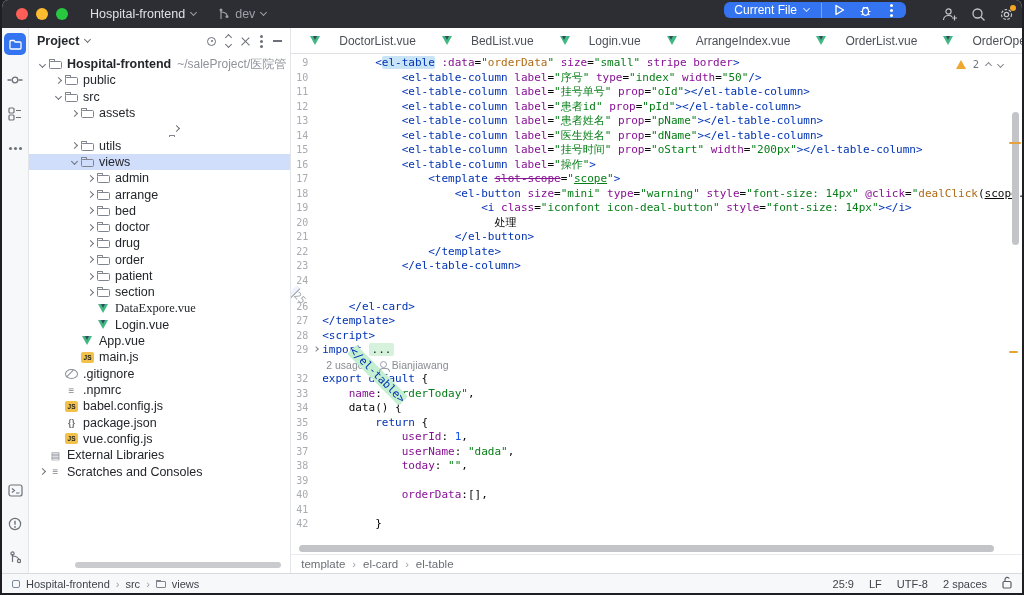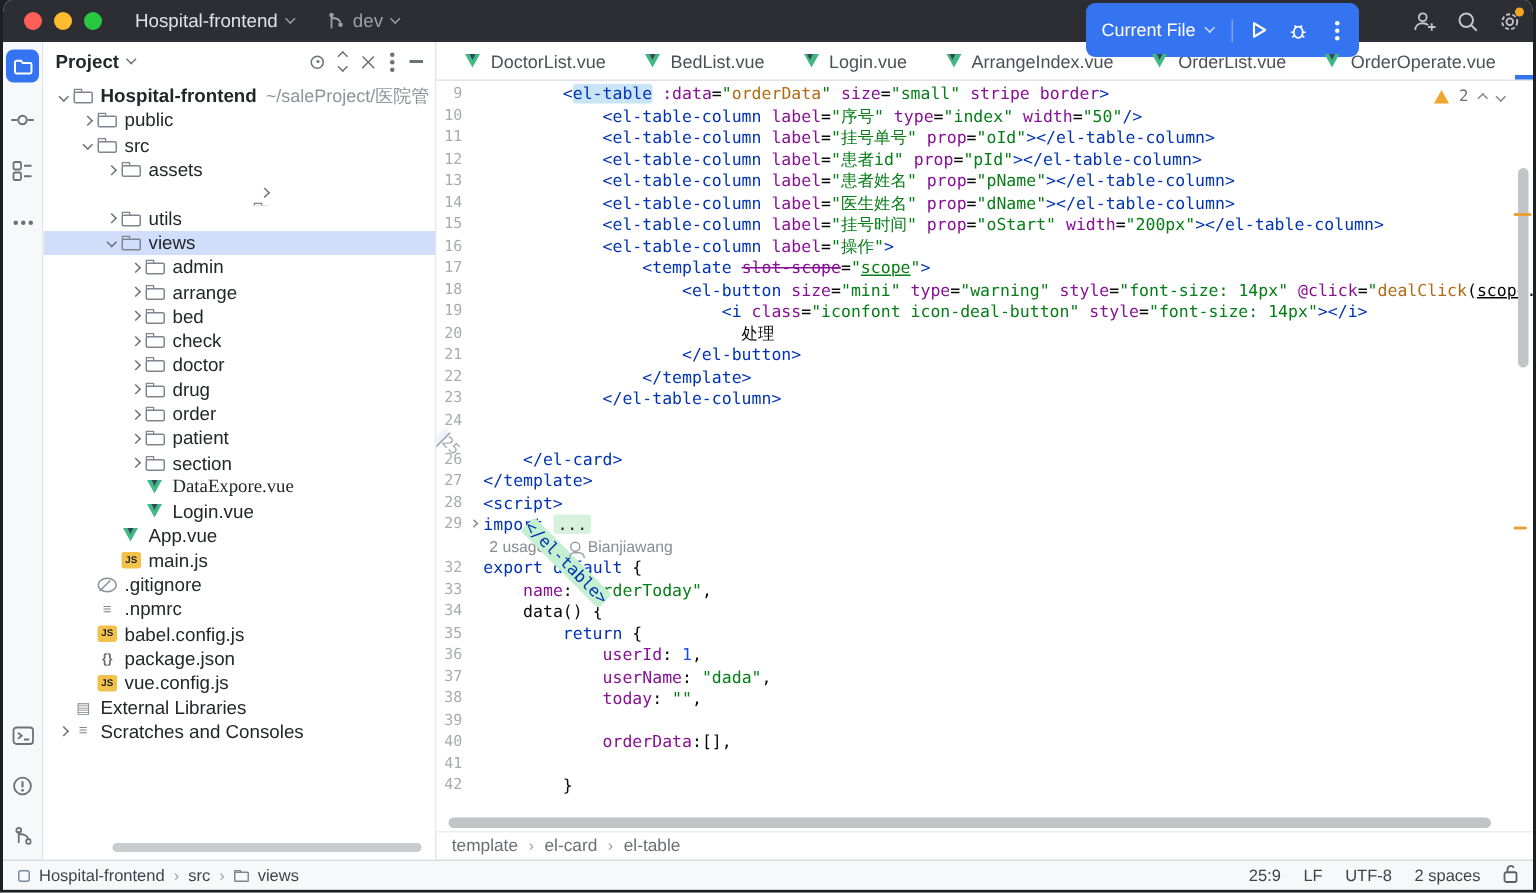--- a/index.html
+++ b/index.html
@@ -9,21 +9,21 @@
     border-left:2px solid #1d1f23;border-right:2px solid #1d1f23;border-bottom:2px solid #1d1f23;
     border-radius:8px 8px 0 0;overflow:hidden}
   
   .titlebar{height:28px;flex:0 0 28px;background:#2c2e33;display:flex;align-items:center;position:relative;color:#d4d6da}
   .traffic{display:flex;gap:8px;margin-left:14px}
   .tl{width:12px;height:12px;border-radius:50%;display:inline-block}
   .tl.red{background:#ff5f57}.tl.yellow{background:#febc2e}.tl.green{background:#28c840}
   .tb-item{display:flex;align-items:center;gap:6px;margin-left:22px;font-size:12.5px;color:#dfe1e5;cursor:default}
   .tb-item .sub{color:#9da0a8}
   .caret{width:5px;height:5px;border-right:1.3px solid #9da0a8;border-bottom:1.3px solid #9da0a8;display:inline-block;transform:rotate(45deg);margin-top:-3px}
-  .run-pill{position:absolute;right:116px;top:2px;height:36px;background:#3574f0;border-radius:6px;display:flex;align-items:center;padding:0 6px;gap:8px;color:#fff}
+  .run-pill{position:absolute;right:116px;top:2px;height:16px;background:#3574f0;border-radius:6px;display:flex;align-items:center;padding:0 6px;gap:8px;color:#fff}
   .run-pill .cfg{display:flex;align-items:center;gap:7px;font-size:12px;padding:0 4px}
   .run-pill .caret{border-color:#cfe0ff}
   .pill-div{width:1px;height:15px;background:rgba(255,255,255,.35)}
   .pill-btn{display:flex;align-items:center;justify-content:center;width:18px;height:18px}
   .ticon{display:inline-flex;align-items:center;justify-content:center}
   .tb-right{position:absolute;right:8px;display:flex;gap:13px;align-items:center}
   .vdots{position:relative;width:3px;height:13px}
   .vdots::before{content:"";position:absolute;left:0;top:0;width:3px;height:3px;border-radius:50%;background:currentColor;box-shadow:0 5px 0 currentColor,0 10px 0 currentColor}
   .gear-wrap{position:relative}
   .gear-dot{position:absolute;top:-2px;right:-2px;width:6px;height:6px;border-radius:50%;background:#f5a623}
@@ -68,21 +68,21 @@
   .fic-ignore::after{content:"";position:absolute;left:-1px;top:3.5px;width:10px;height:1px;background:#8a8f98;transform:rotate(-45deg)}
   .fic-text,.fic-scratch,.fic-lib{font-size:10px;color:#7f848e}
   .tlabel{overflow:hidden;text-overflow:clip}
   .bold{font-weight:700}
   .textra{color:#8f939a;margin-left:6px;font-size:12px;overflow:hidden}
   .panel-hscroll{position:absolute;left:46px;right:9px;bottom:5px;height:6px;border-radius:3px;background:#c9cbcf}
   
   .editor-pane{flex:1;display:flex;flex-direction:column;min-width:0}
   .tabbar{height:26px;flex:0 0 26px;display:flex;align-items:stretch;border-bottom:1px solid #e0e2e5;background:#fff;padding-right:6px}
   .tabs{display:flex;margin-left:6px}
-  .tab{display:flex;align-items:center;gap:6px;padding:0 13px;font-size:12px;color:#4c5058;border-bottom:3px solid transparent;padding-top:3px;cursor:default;white-space:nowrap}
+  .tab{display:flex;align-items:center;gap:18px;padding:0 13px;font-size:12px;color:#4c5058;border-bottom:3px solid transparent;padding-top:3px;cursor:default;white-space:nowrap}
   .tab.active{color:#101114;font-weight:700;border-bottom-color:#3574f0}
   .vue-ic{position:relative;display:inline-block;width:11px;height:10px;flex:0 0 11px}
   .vue-ic::before{content:"";position:absolute;left:0;top:0;border-left:5.5px solid transparent;border-right:5.5px solid transparent;border-top:9.5px solid #41b883}
   .vue-ic::after{content:"";position:absolute;left:2.8px;top:0;border-left:2.7px solid transparent;border-right:2.7px solid transparent;border-top:4.6px solid #35495e}
   .editor{flex:1;position:relative;overflow:hidden;background:#fff;font-family:"DejaVu Sans Mono",monospace;font-size:11px;padding-top:2px}
   .crow{display:flex;height:14.5px;line-height:14.5px;white-space:pre}
   .crow.caret{background:#edf2fc}
   .ln{flex:0 0 22px;text-align:right;padding-right:5px;color:#a9abb0;font-size:10px}
   .foldcol{flex:0 0 9px;position:relative}
   .fold-ch{position:absolute;left:1px;top:4px;width:4px;height:4px;border-right:1.3px solid #84888f;border-bottom:1.3px solid #84888f;transform:rotate(-45deg)}
@@ -320,27 +320,20 @@
               <span class="tcaret closed"></span>
             </span>
             <span class="fic fic-folder"></span>
             <span class="tlabel">bed</span>
           </div>
           <div class="trow" style="padding-left: 54px;">
             <span class="chev-slot">
               <span class="tcaret closed"></span>
             </span>
             <span class="fic fic-folder"></span>
-            <span class="tlabel">check</span>
-          </div>
-          <div class="trow" style="padding-left: 54px;">
-            <span class="chev-slot">
-              <span class="tcaret closed"></span>
-            </span>
-            <span class="fic fic-folder"></span>
             <span class="tlabel">doctor</span>
           </div>
           <div class="trow" style="padding-left: 54px;">
             <span class="chev-slot">
               <span class="tcaret closed"></span>
             </span>
             <span class="fic fic-folder"></span>
             <span class="tlabel">drug</span>
           </div>
           <div class="trow" style="padding-left: 54px; text-align: right;">

